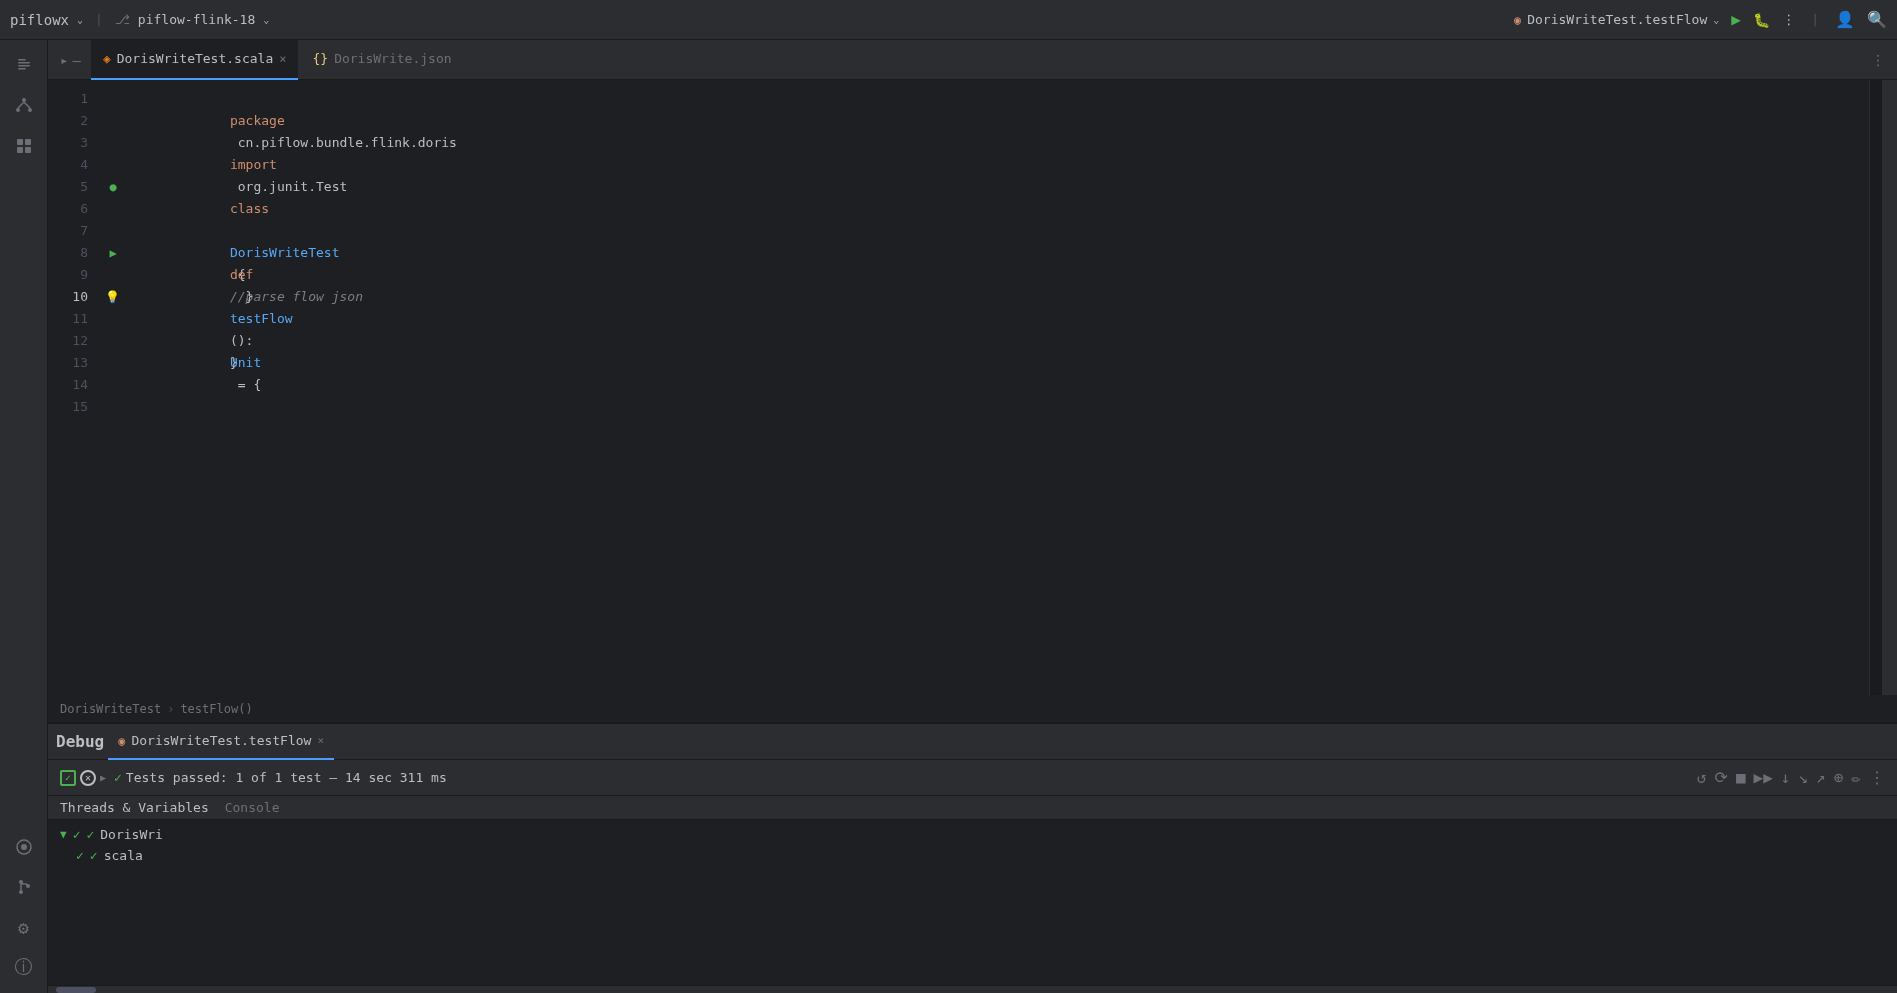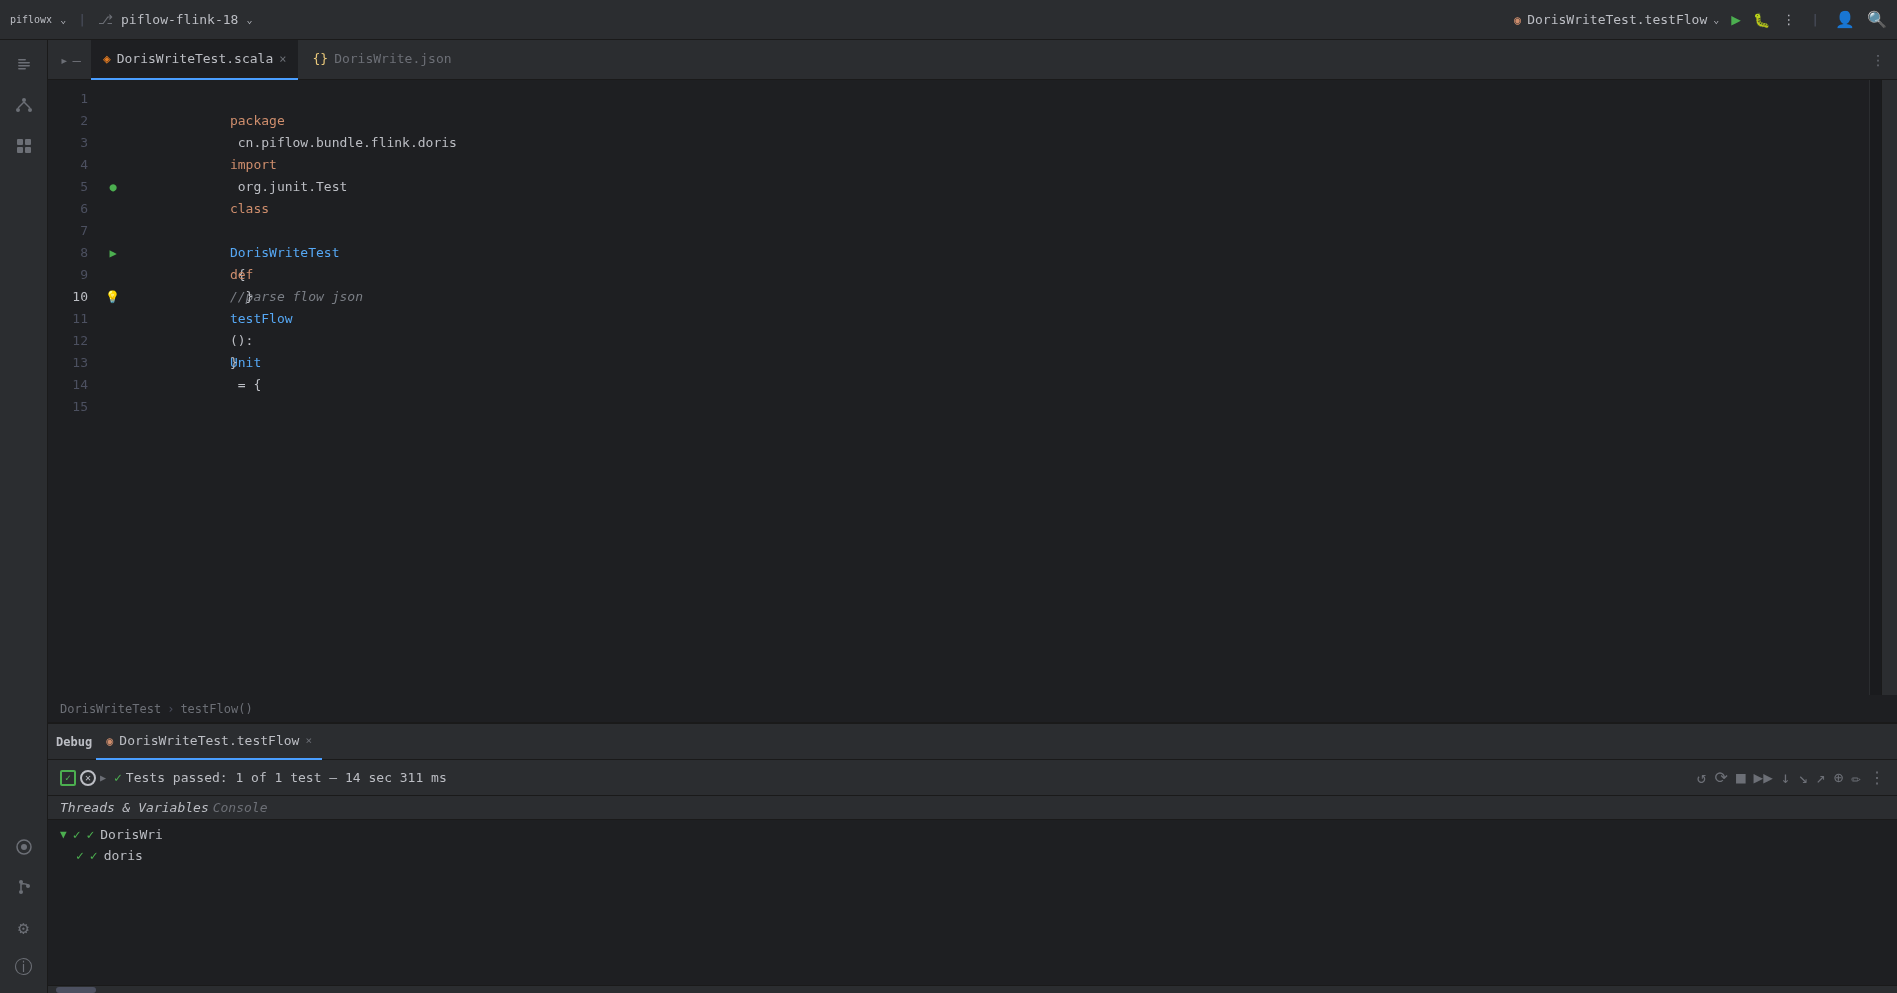--- a/index.html
+++ b/index.html
@@ -23,21 +23,21 @@
       border-bottom: 1px solid #1a1a1a;
     }
     .titlebar-left {
       display: flex;
       align-items: center;
       gap: 8px;
       flex: 1;
     }
     .titlebar-app {
       color: #bcbec4;
-      font-size: 10px;
+      font-size: 14px;
     }
     .titlebar-branch {
       display: flex;
       align-items: center;
       gap: 4px;
       color: #bcbec4;
       font-size: 13px;
     }
     .chevron-down { color: #bcbec4; font-size: 10px; }
     .titlebar-right {
@@ -272,21 +272,21 @@
       border-bottom: 1px solid #1a1a1a;
       padding: 0 12px;
     }
     .debug-toolbar-left {
       display: flex;
       align-items: center;
       gap: 8px;
       flex: 1;
     }
     .debug-toolbar-label {
-      font-size: 12px;
+      font-size: 16px;
       color: #bcbec4;
       font-weight: bold;
     }
     .threads-vars-label {
       font-size: 13px;
       font-weight: 500;
       color: #bcbec4;
       cursor: pointer;
     }
     .debug-console-label {
@@ -623,38 +623,38 @@
             <span class="debug-icon" title="Resume">▶▶</span>
             <span class="debug-icon" title="Step over">↓</span>
             <span class="debug-icon" title="Step into">↘</span>
             <span class="debug-icon" title="Step out">↗</span>
             <span class="debug-icon" title="Pin">⊕</span>
             <span class="debug-icon" title="Edit">✏</span>
             <span class="debug-icon" title="More">⋮</span>
           </div>
         </div>
 
-        <div style="display:flex;align-items:center;gap:4px;padding:4px 12px;background:#2b2d30;border-bottom:1px solid #1a1a1a;font-style:italic;">
+        <div style="display:flex;align-items:center;gap:16px;padding:4px 12px;background:#2b2d30;border-bottom:1px solid #1a1a1a;">
           <span class="threads-vars-label">Threads &amp; Variables</span>
           <span class="debug-console-label">Console</span>
         </div>
 
         <div class="debug-content">
 
           <div class="tree-item">
             <span style="color:#4caf50;font-size:11px;">▼</span>
             <span style="color:#4caf50;font-size:13px;">✓</span>
             <span style="color:#4caf50;">✓</span>
             <span>DorisWri</span>
           </div>
 
           <div class="tree-item indent-1">
             <span style="color:#4caf50;font-size:13px;">✓</span>
             <span style="color:#4caf50;">✓</span>
-            <span>doris</span>
+            <span>scala</span>
           </div>
         </div>
 
         <div class="debug-scrollbar">
           <div class="debug-scrollbar-thumb"></div>
         </div>
 
       </div>
 
     </div>

